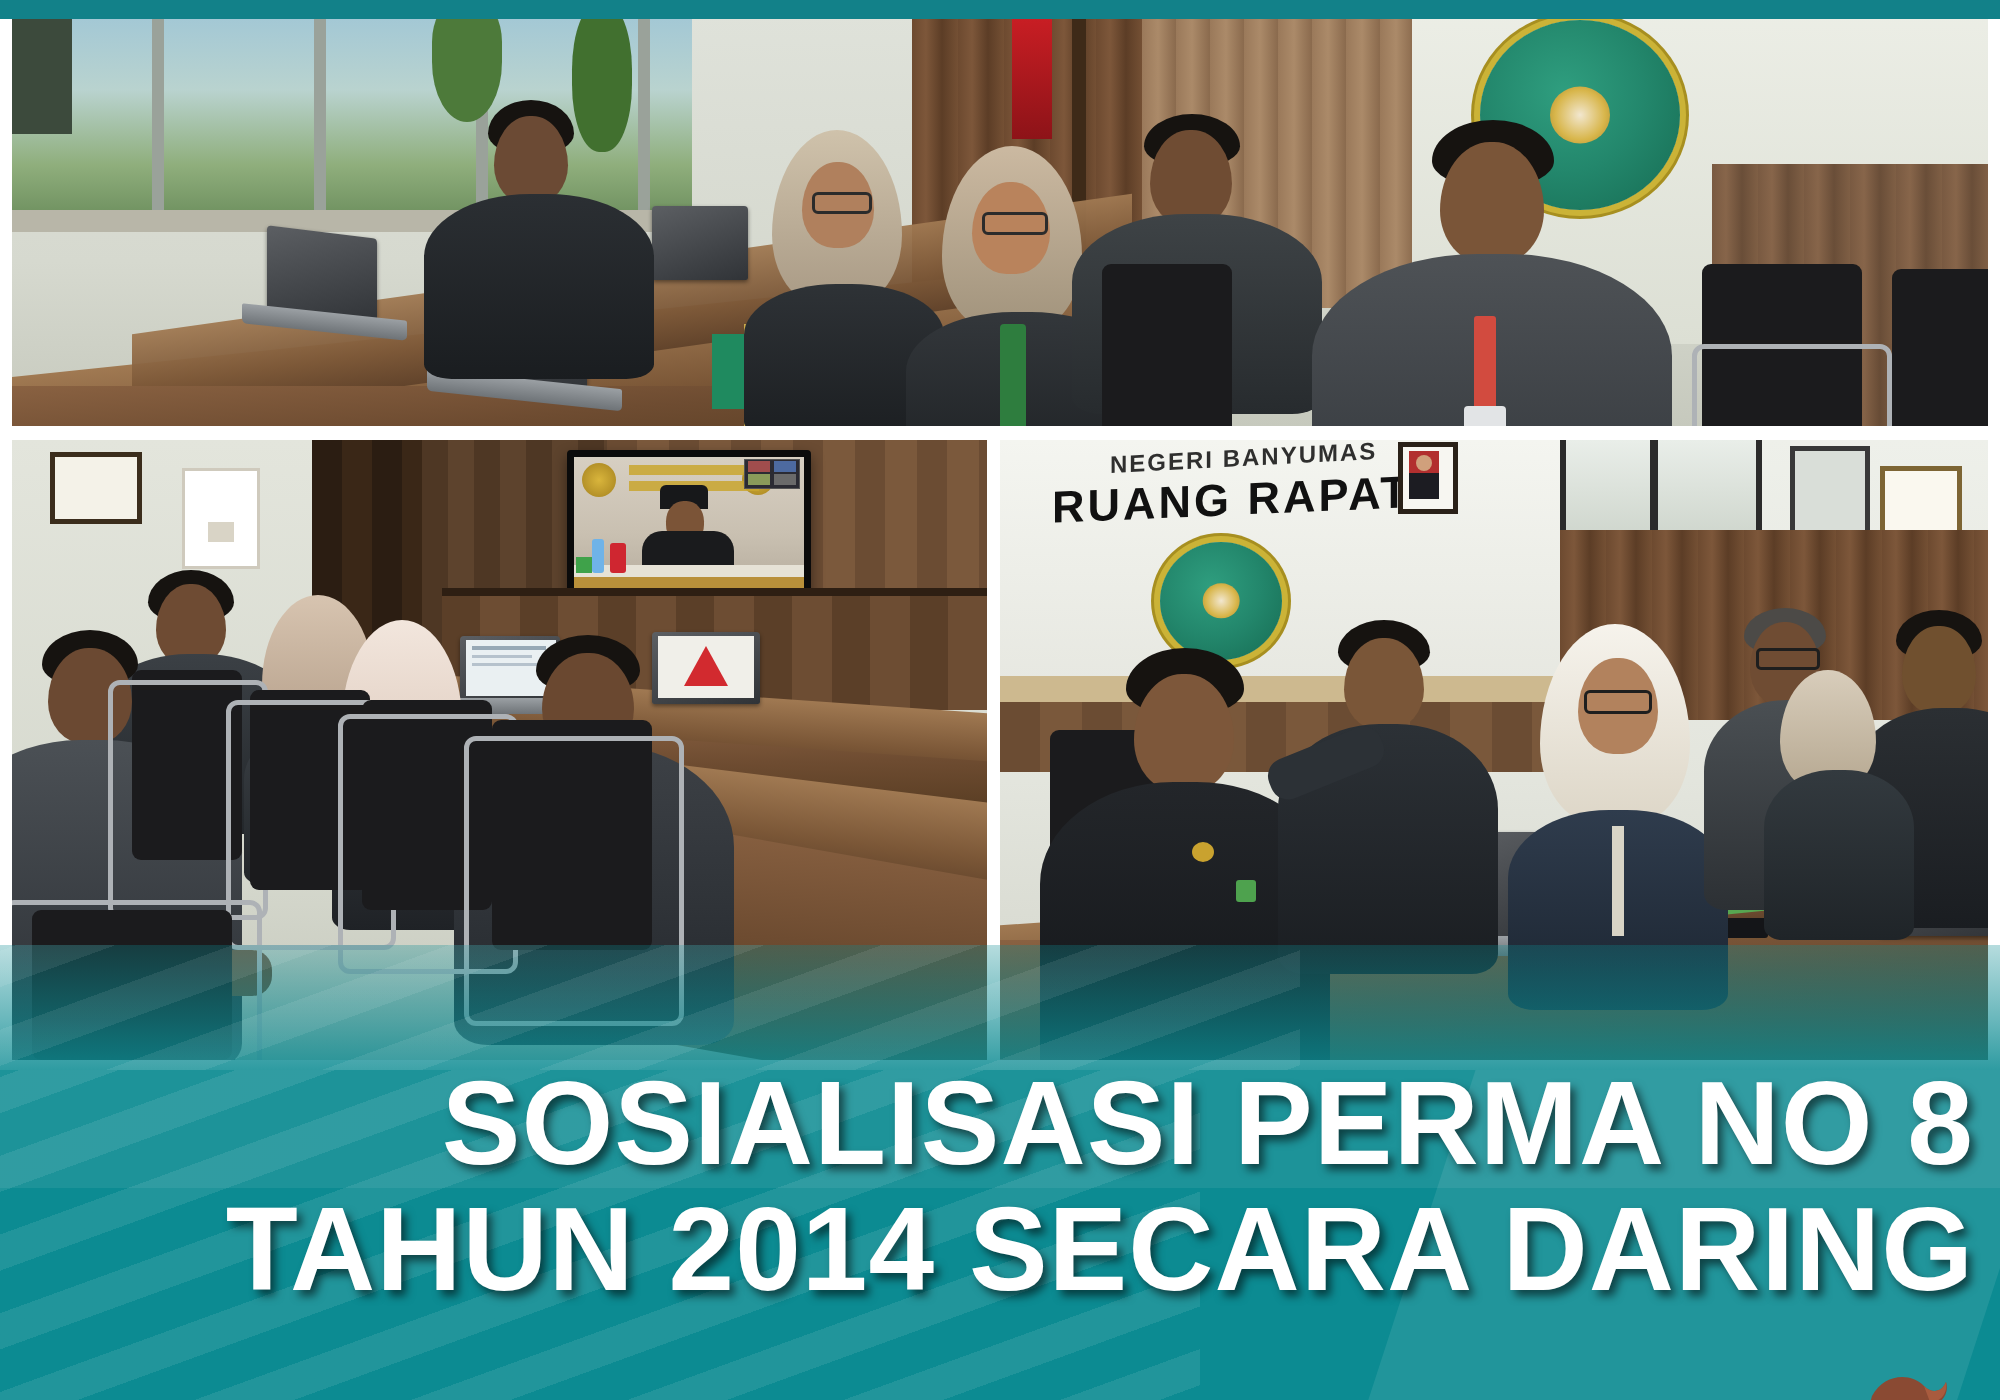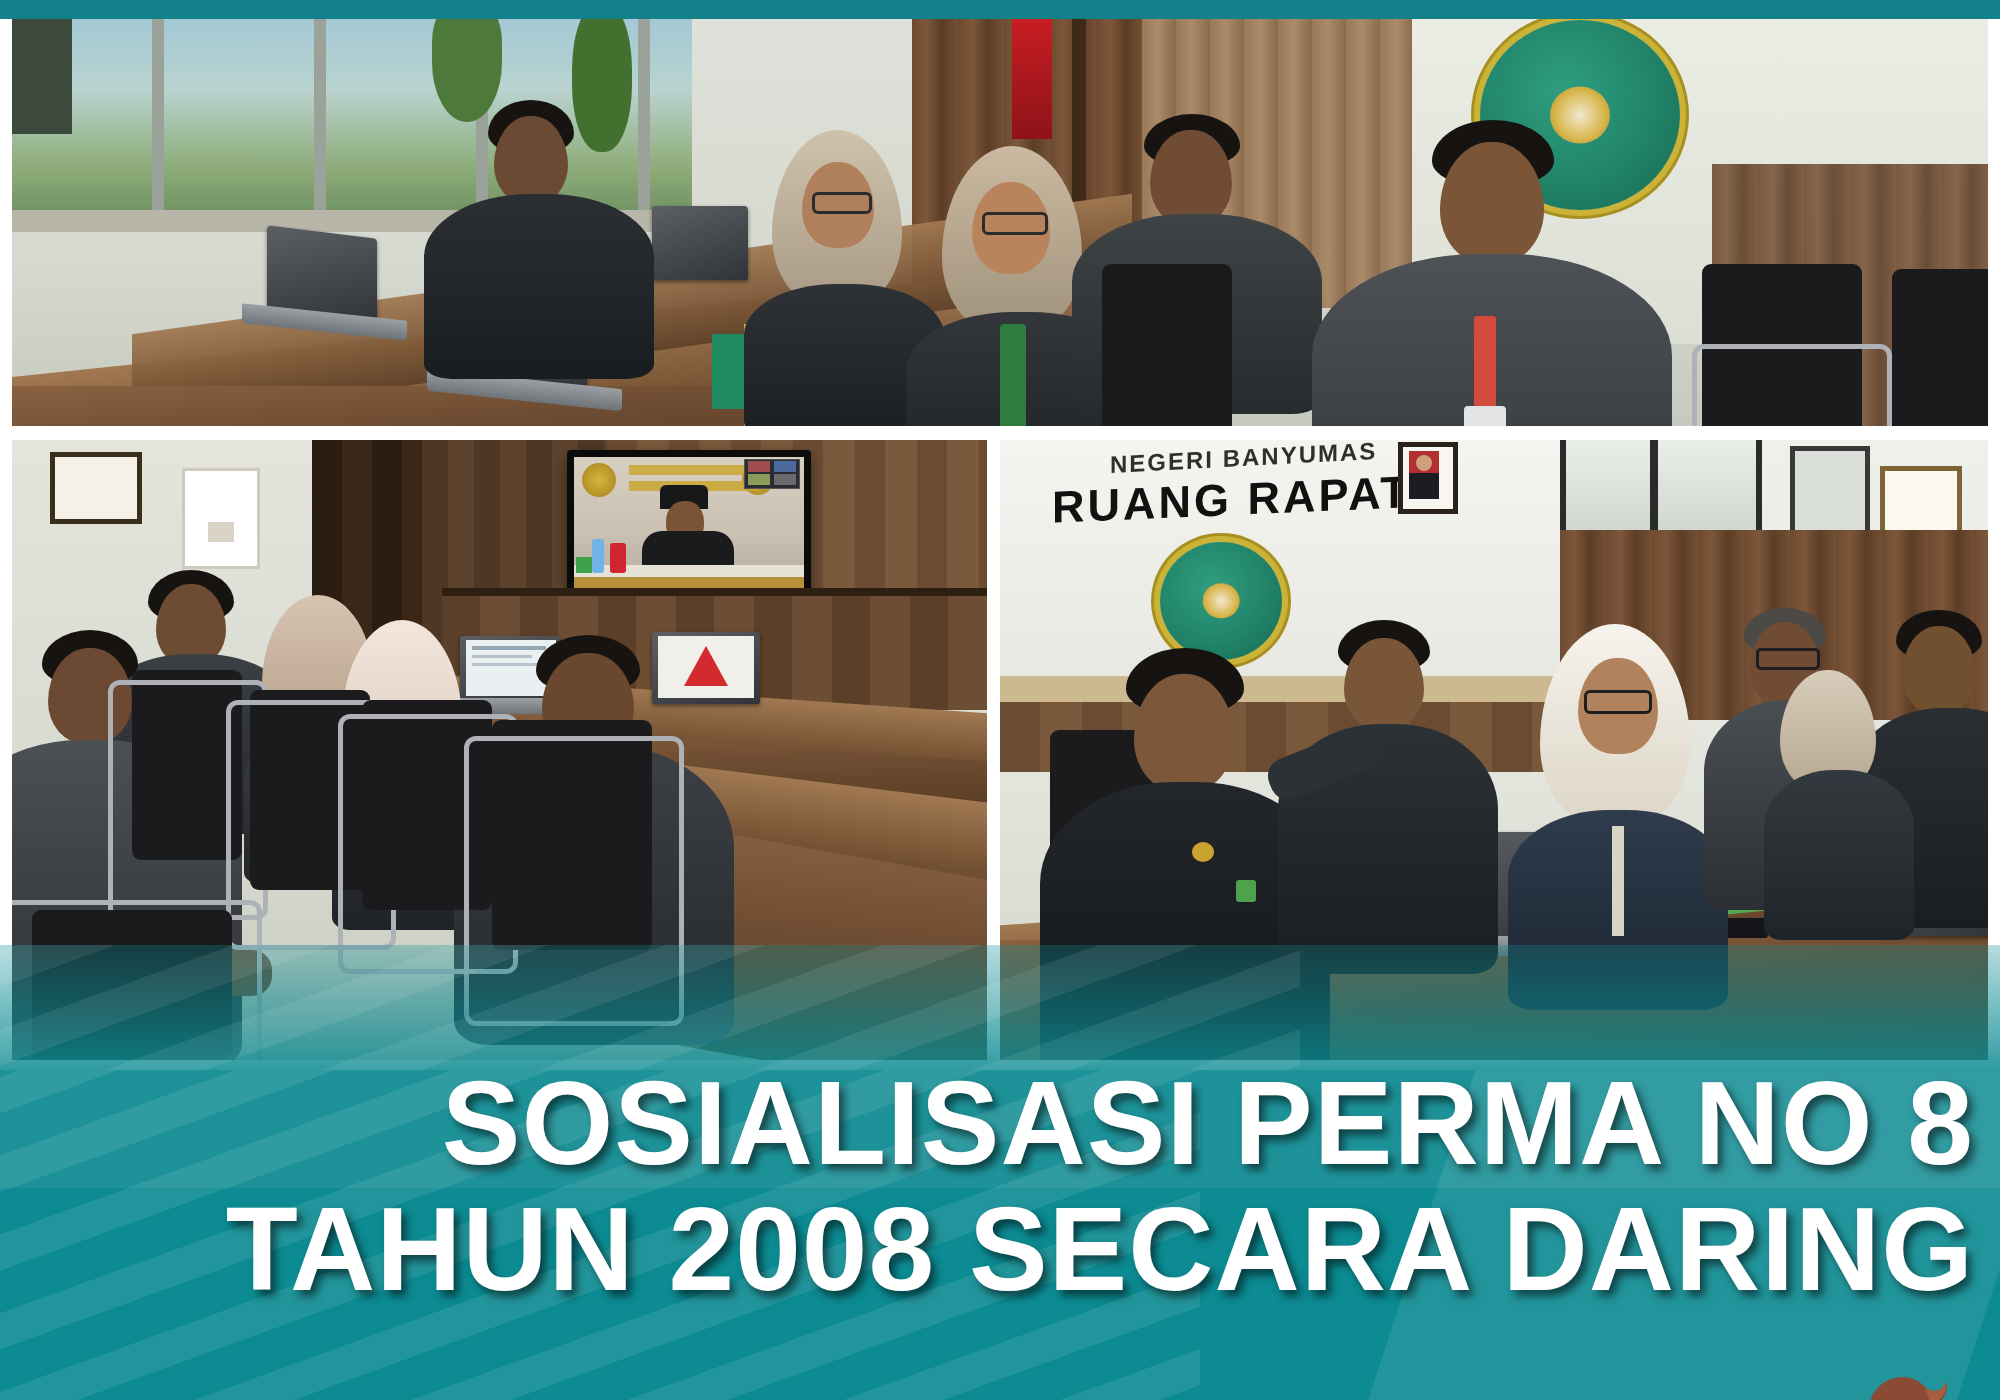--- a/index.html
+++ b/index.html
@@ -371,21 +371,21 @@
   </div>
 
   <div class="banner">
     <div class="lighten"></div>
     <div class="stripes"></div>
     <div class="wedge"></div>
   </div>
 
   <div class="title">
     <span class="l1">SOSIALISASI PERMA NO 8</span>
-    <span class="l2">TAHUN 2008 SECARA DARING</span>
+    <span class="l2">TAHUN 2014 SECARA DARING</span>
   </div>
 
   <svg class="mark" viewBox="0 0 120 86">
     <path d="M6 64 C 18 42, 44 40, 58 54 C 66 62, 76 60, 80 50 C 84 62, 74 76, 58 74 C 40 72, 30 80, 22 86 L 0 86 Z" fill="#8a4a33"></path>
     <path d="M58 54 C 66 62, 76 60, 80 50 C 82 60, 76 70, 64 70 Z" fill="#a85b3e"></path>
   </svg>
 
 </div>
 
 </body></html>

